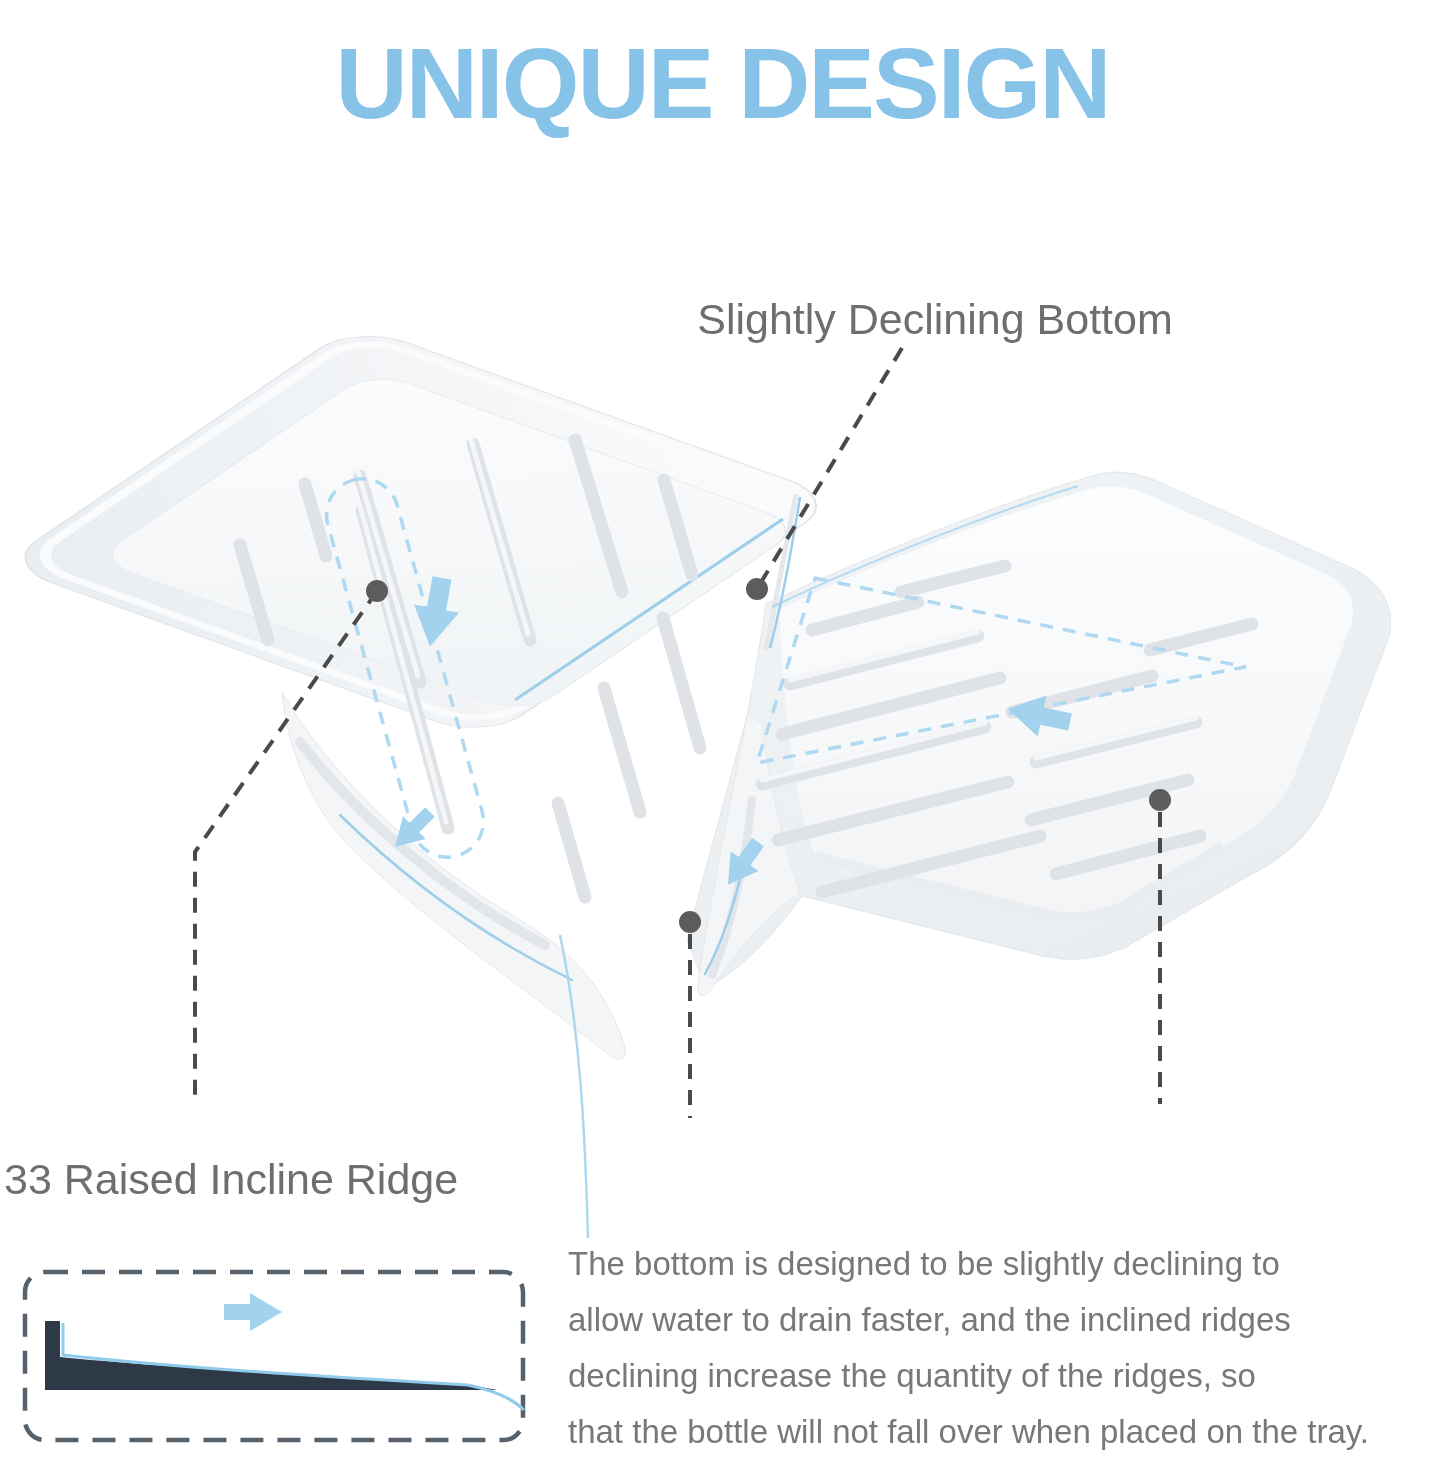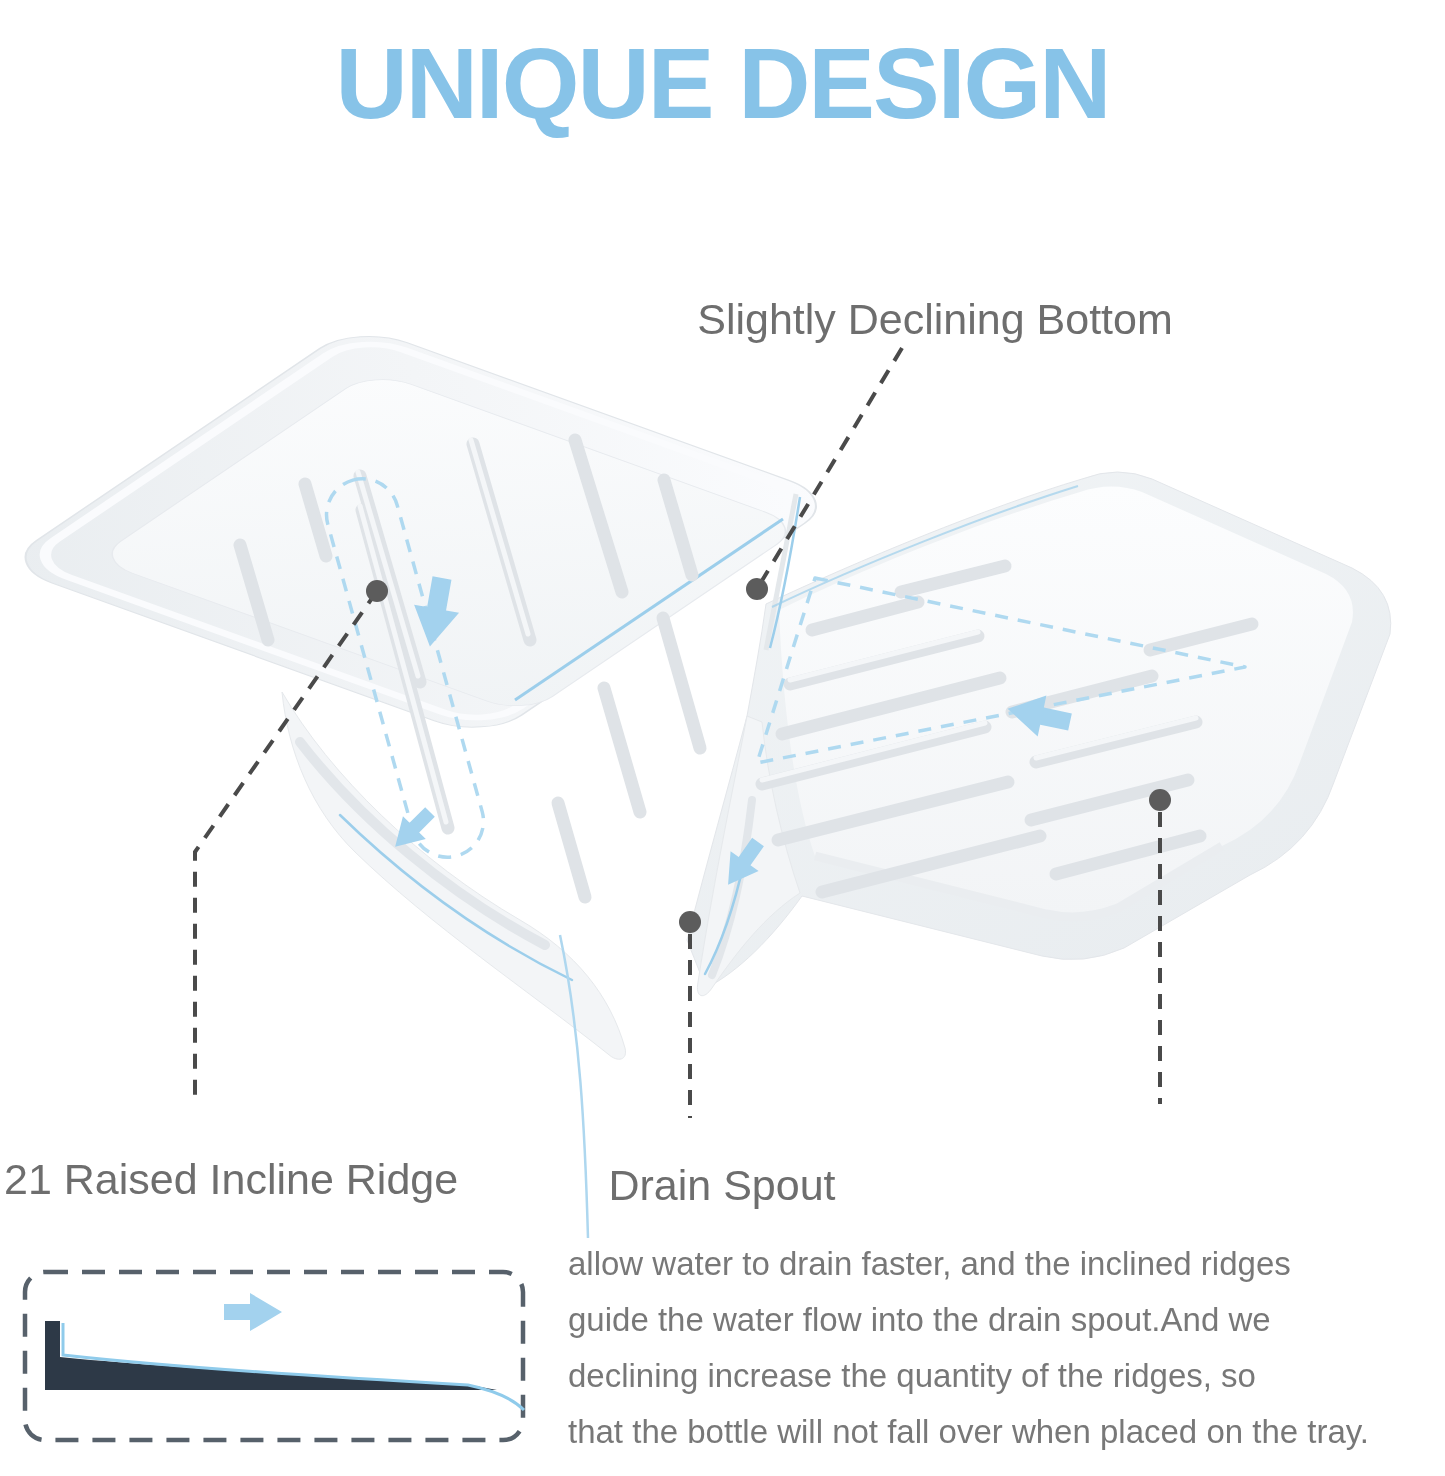--- a/index.html
+++ b/index.html
@@ -149,25 +149,24 @@
       <path d="M45,1321 L60,1321 L60,1357 C160,1367 330,1377 470,1385 L497,1390 L45,1390 Z" fill="#2D3947"></path>
       <path d="M63,1323 L63,1355 C180,1368 360,1379 468,1385 C492,1390 512,1398 524,1410" fill="none" stroke="#8FCBEB" stroke-width="3"></path>
       <use href="#arrowShape" transform="translate(224 1312)" fill="#A3D2EE"></use>
     </g>
   </svg>
 
   <div class="title">UNIQUE DESIGN</div>
 
   <div class="callout centered" style="left:935px;top:284px;">Slightly Declining Bottom</div>
 
-  <div class="callout" style="left:4px;top:1144px;">21 Raised Incline Ridge</div>
+  <div class="callout" style="left:4px;top:1144px;">33 Raised Incline Ridge</div>
 
-  <div class="callout centered" style="left:722px;top:1150px;">Drain Spout</div>
 
 
   <div class="desc">
+    <div>The bottom is designed to be slightly declining to</div>
     <div>allow water to drain faster, and the inclined ridges</div>
-    <div>guide the water flow into the drain spout.And we</div>
     <div>declining increase the quantity of the ridges, so</div>
     <div>that the bottle will not fall over when placed on the tray.</div>
   </div>
 
 </div>
 
 </body></html>

